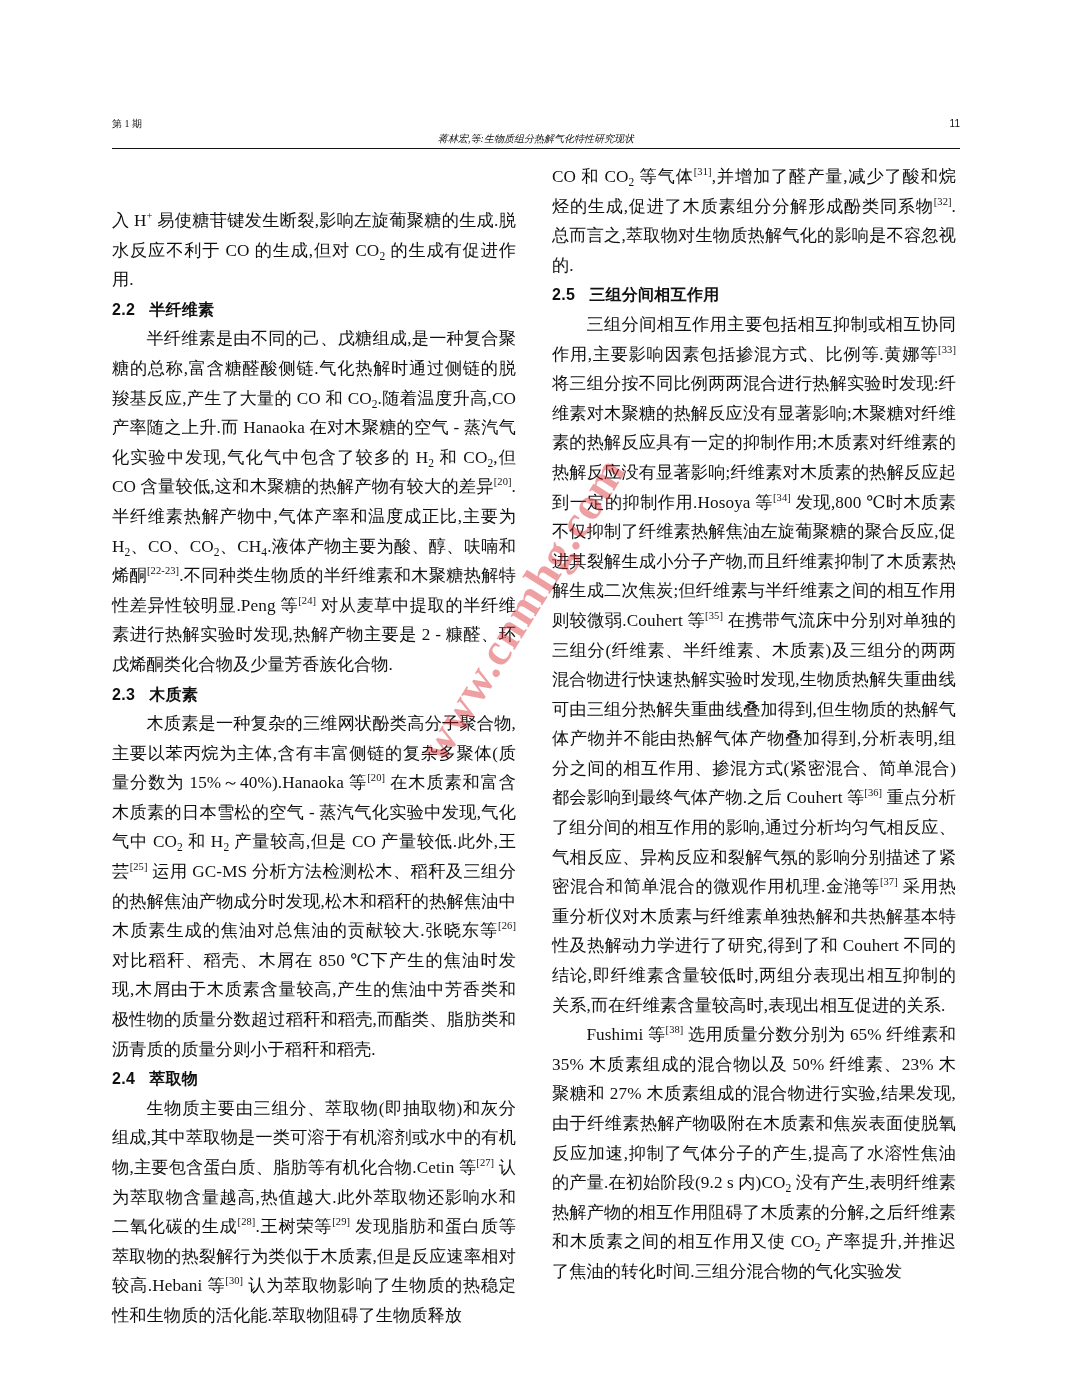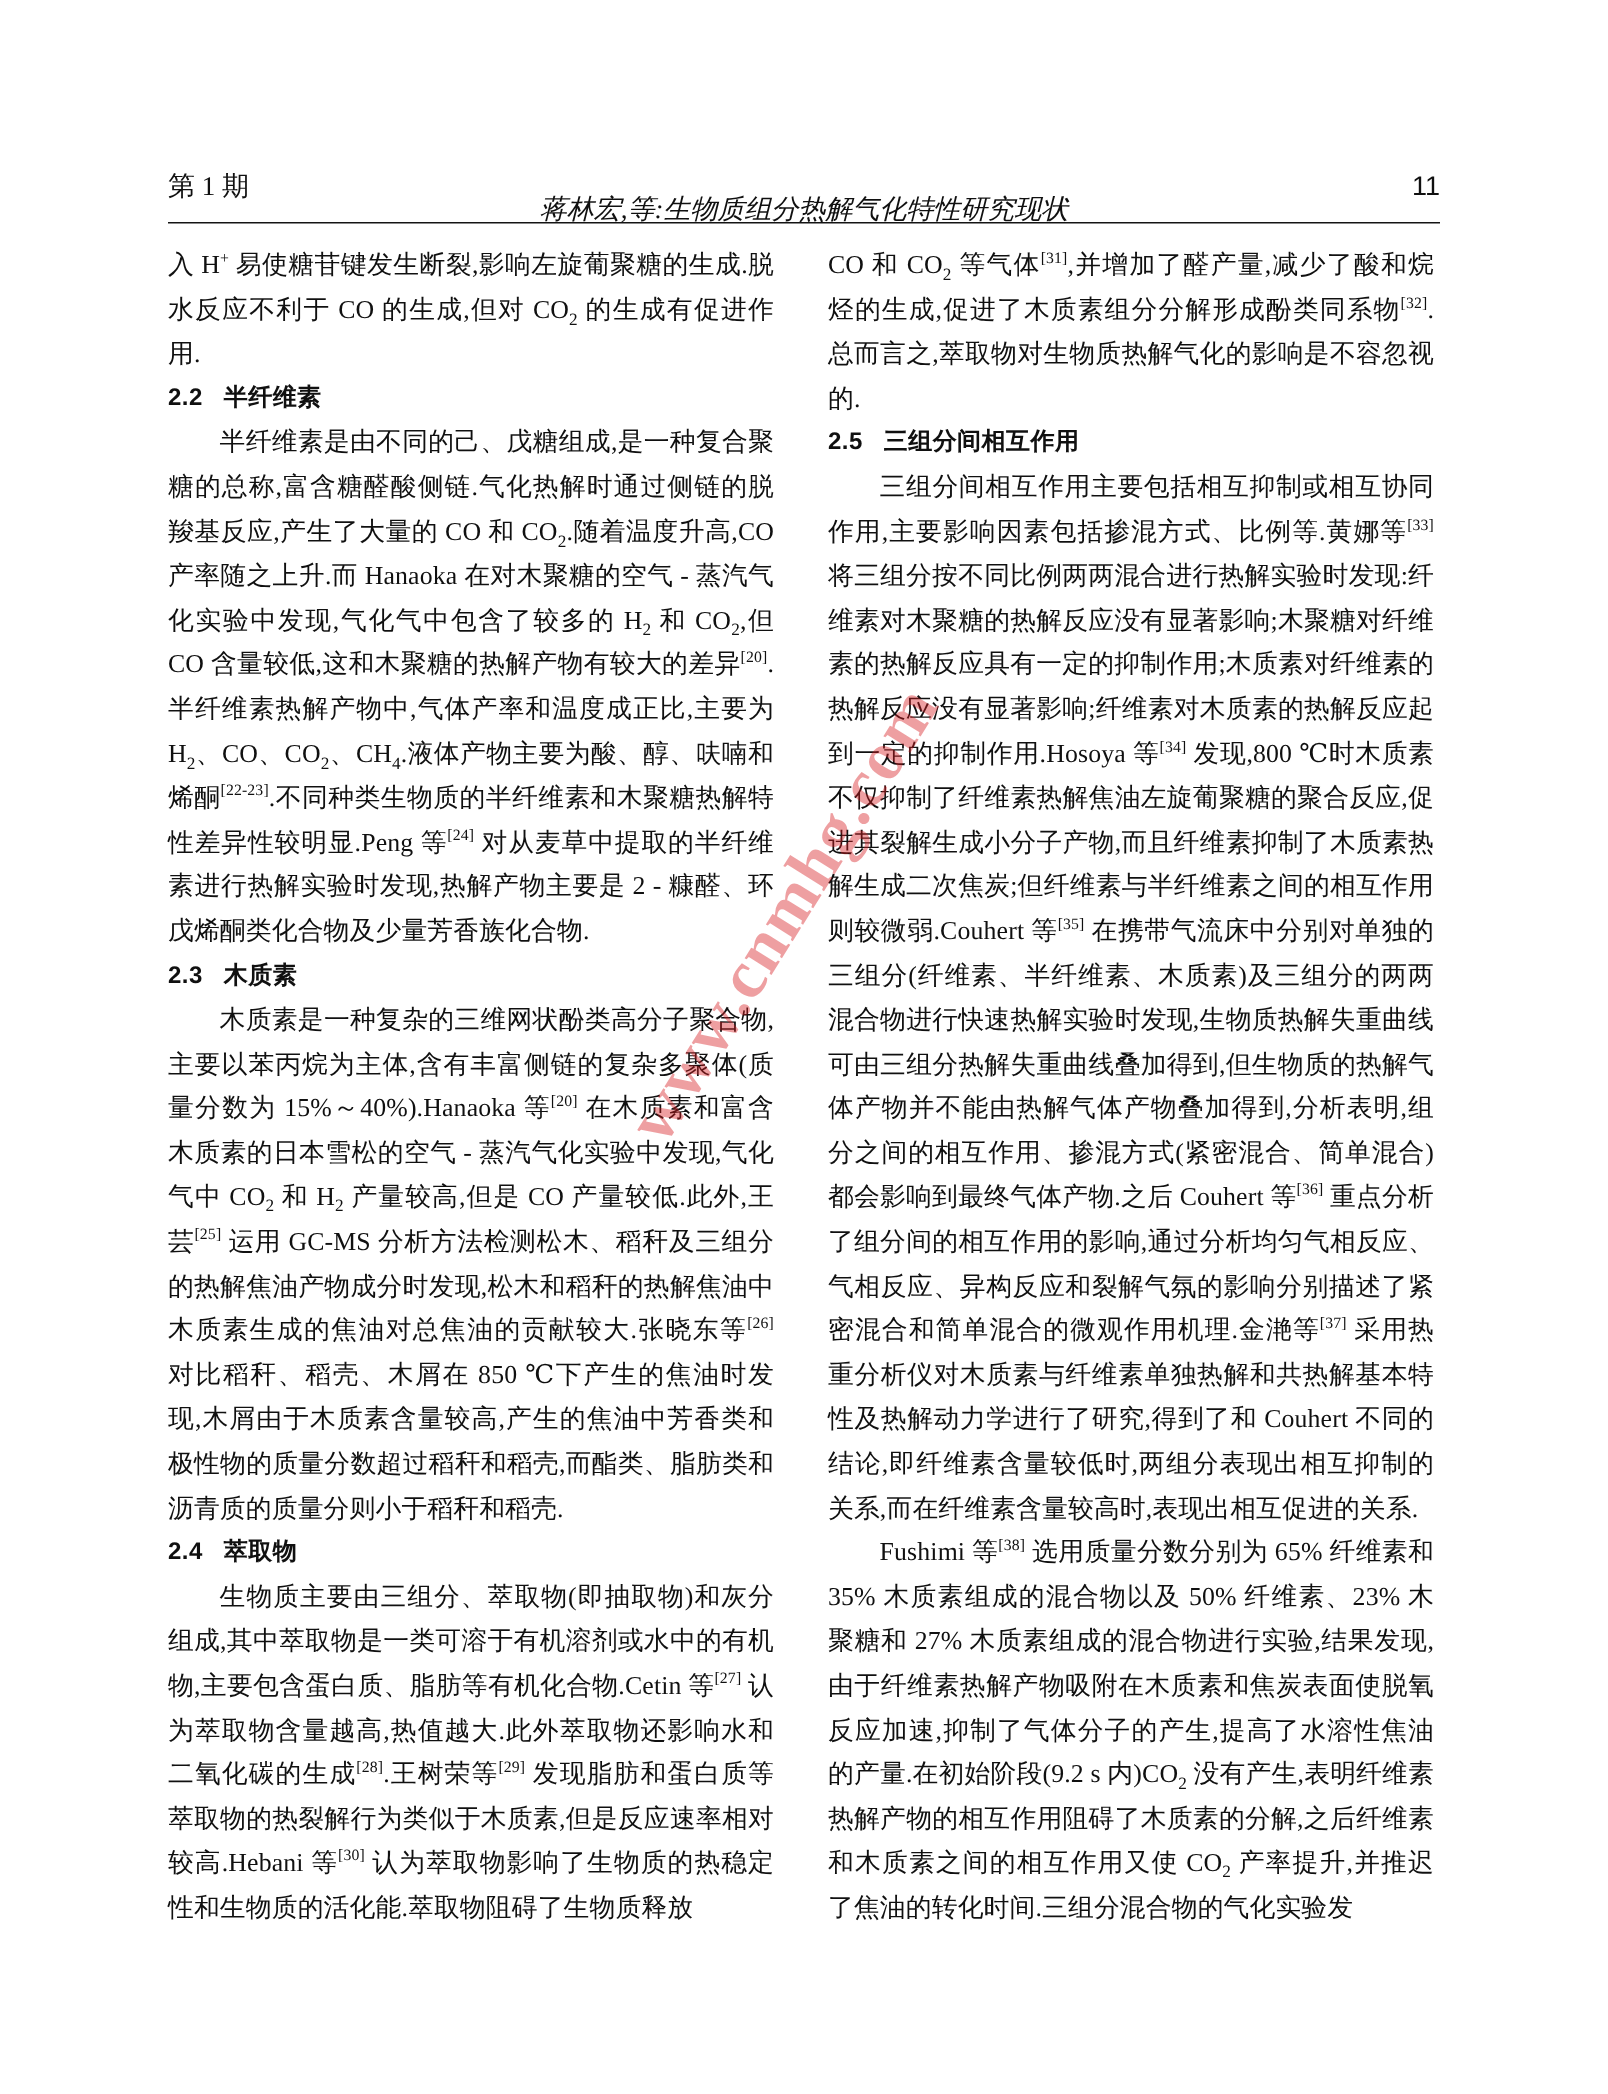--- a/index.html
+++ b/index.html
@@ -17,21 +17,21 @@
     font-family: "Liberation Serif", "DejaVu Serif", serif;
     color: #101010;
   }
   
   .header {
     position: absolute;
     left: 112px;
     top: 112px;
     width: 848px;
     height: 30px;
-    font-size: 18px;
+    font-size: 10px;
     line-height: 24px;
   }
   .header .issue {
     position: absolute;
     left: 0;
     top: 0;
   }
   .header .title {
     position: absolute;
     left: 50%;
@@ -60,21 +60,21 @@
     left: 112px;
     top: 162px;
     width: 856px;
     height: 1190px;
   }
   .col {
     position: absolute;
     top: 0;
     width: 404px;
   }
-  .col-left { left: 0; }
+  .col-left { left: 0; margin-top: 44px; }
   .col-right { left: 440px; }
 
   p, h3 {
     margin: 0;
     padding: 0;
   }
   .body-p {
     font-size: 17.2px;
     line-height: 29.6px;
     text-align: justify;

